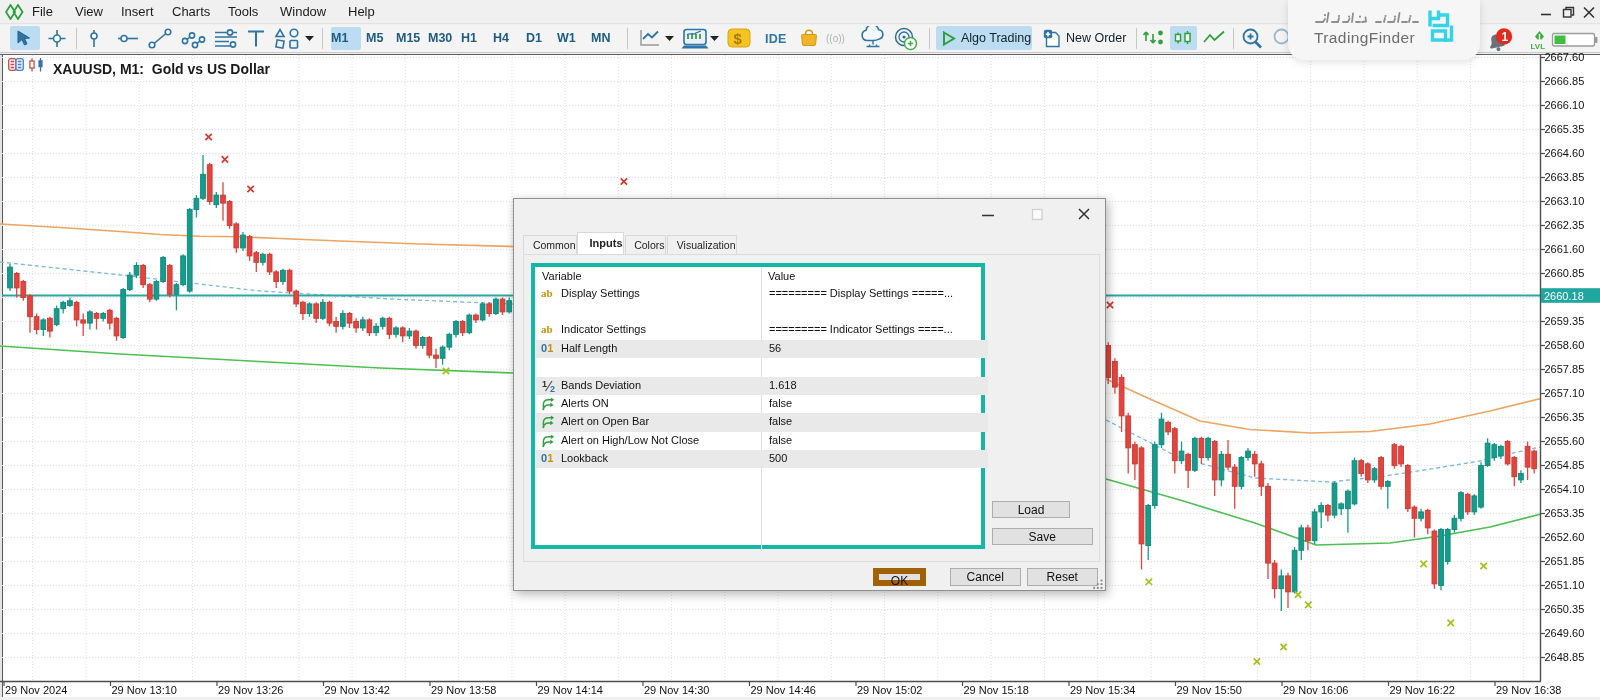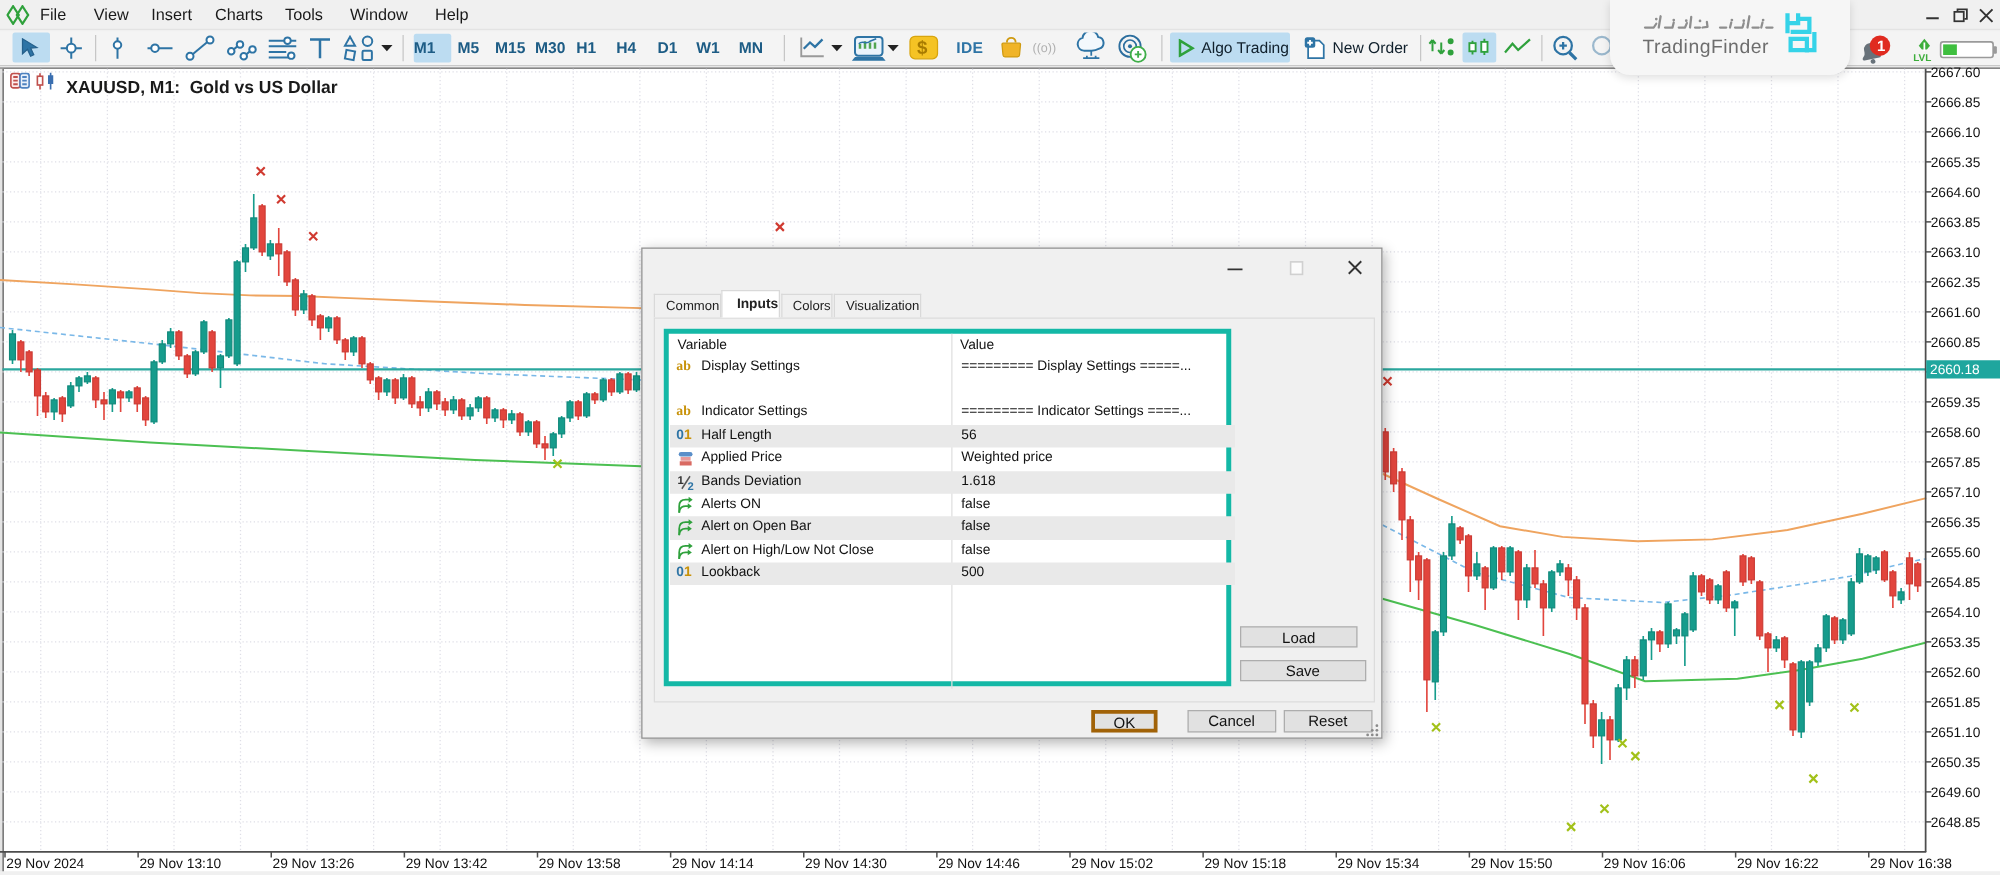--- a/index.html
+++ b/index.html
@@ -535,29 +535,20 @@
 <div class="row" style="top:54.8px">
         <span class="ic" style="color:#c8920a;font-family:Liberation Serif">ab</span>
         <span class="lbl">Indicator Settings</span>
         <span class="val">=========  Indicator Settings ====...</span>
       </div>
 <div class="row g" style="top:73.2px">
         <span class="ic"><span style="color:#2e74a5">0</span><span style="color:#c8920a">1</span></span>
         <span class="lbl">Half Length</span>
         <span class="val">56</span>
       </div>
-<div class="row" style="top:91.6px">
-        <svg class="ic" viewBox="0 0 16 14">
-          <rect x="2" y="1.5" width="11" height="3.6" rx="1.8" fill="#5b8fc9"></rect>
-          <rect x="3.5" y="5.6" width="8" height="3" fill="#e89a9a"></rect>
-          <rect x="2.8" y="9" width="9.5" height="3.4" fill="#d96a62"></rect>
-        </svg>
-        <span class="lbl">Applied Price</span>
-        <span class="val">Weighted price</span>
-      </div>
 <div class="row g" style="top:110.0px">
         <svg class="ic" viewBox="0 0 16 14">
           <text x="1" y="8" font-size="9" font-weight="bold" fill="#333" font-family="Liberation Sans">1</text>
           <path d="M4.5 12 11 2" stroke="#555" stroke-width="1.2"></path>
           <text x="9" y="13" font-size="9" font-weight="bold" fill="#2e74a5" font-family="Liberation Sans">2</text>
         </svg>
         <span class="lbl">Bands Deviation</span>
         <span class="val">1.618</span>
       </div>
 <div class="row" style="top:128.4px">
@@ -589,23 +580,23 @@
         </svg>
         <span class="lbl">Alert on High/Low Not Close</span>
         <span class="val">false</span>
       </div>
 <div class="row g" style="top:183.6px">
         <span class="ic"><span style="color:#2e74a5">0</span><span style="color:#c8920a">1</span></span>
         <span class="lbl">Lookback</span>
         <span class="val">500</span>
       </div>
   </div>
-  <div class="btn" style="left:478px;top:302px;width:94px;height:17.5px;line-height:16px">Load</div>
+  <div class="btn" style="left:478px;top:302px;width:78px;height:17.5px;line-height:16px">Load</div>
   <div class="btn" style="left:478px;top:329px;width:100.5px;height:17.5px;line-height:16px">Save</div>
-  <div class="btn" style="left:359px;top:369.5px;width:53px;height:17.5px;line-height:14px;border:3px solid #a16207">OK</div>
+  <div class="btn" style="left:359px;top:369.5px;width:53px;height:17.5px;line-height:14px;border:6px solid #a16207">OK</div>
   <div class="btn" style="left:436px;top:369.5px;width:70.5px;height:17.5px;line-height:16px">Cancel</div>
   <div class="btn" style="left:513px;top:369.5px;width:70.5px;height:17.5px;line-height:16px">Reset</div>
   <svg class="abs" style="left:578px;top:379px" width="12" height="12" viewBox="0 0 12 12">
     <g fill="#8a8a8a">
         <circle cx="9.5" cy="2.5" r="1.1"></circle>
         <circle cx="9.5" cy="6.2" r="1.1"></circle>
         <circle cx="9.5" cy="9.9" r="1.1"></circle>
         <circle cx="5.8" cy="6.2" r="1.1"></circle>
         <circle cx="5.8" cy="9.9" r="1.1"></circle>
         <circle cx="2.1" cy="9.9" r="1.1"></circle>

